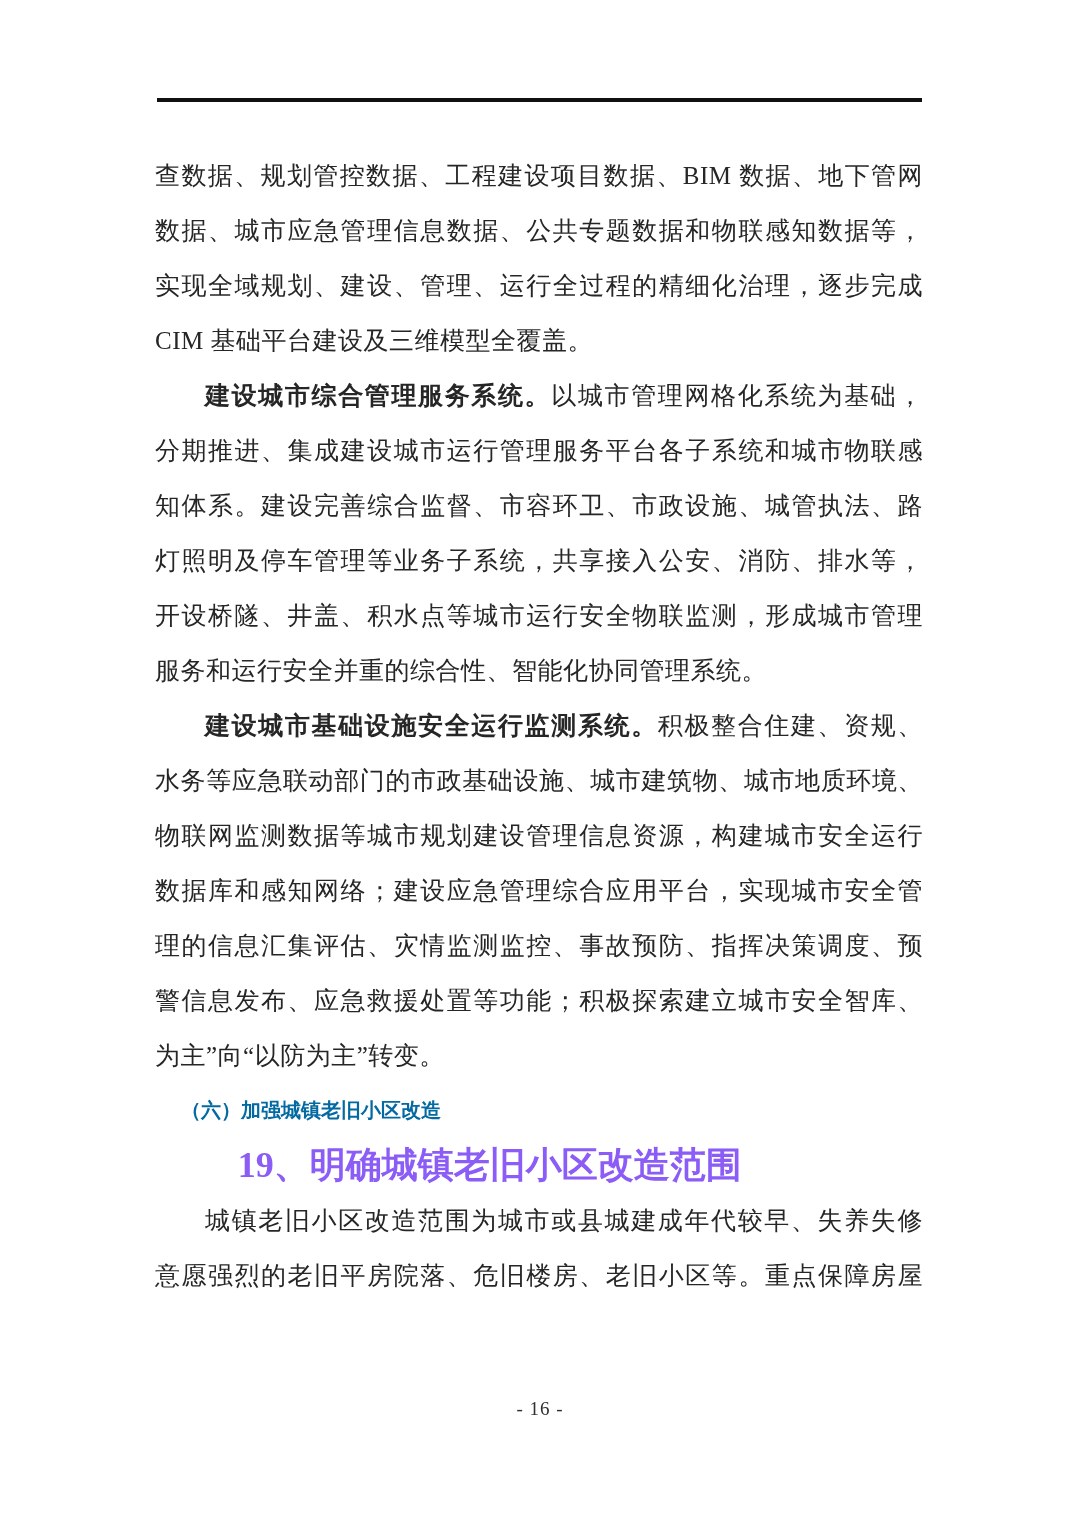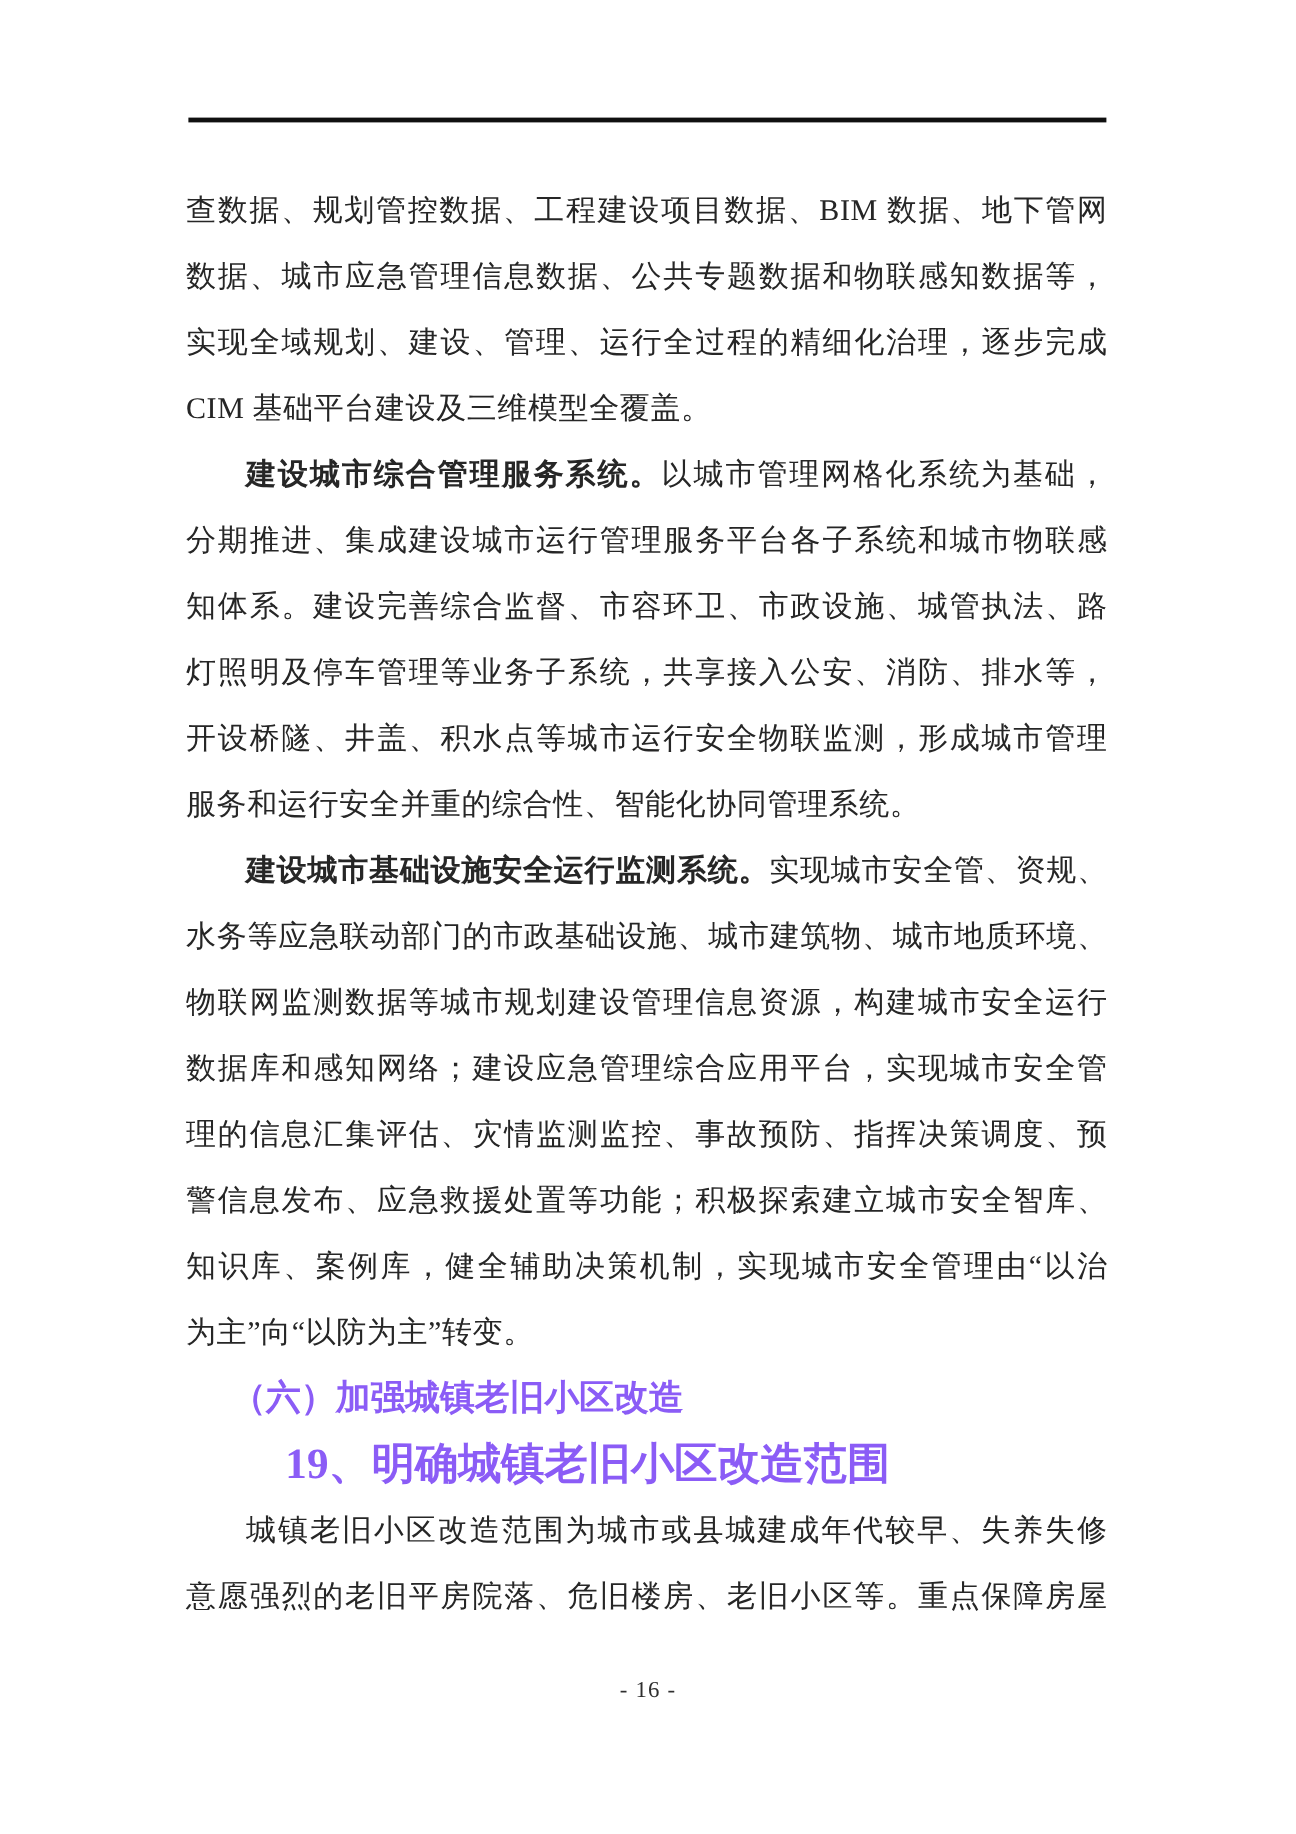--- a/index.html
+++ b/index.html
@@ -36,24 +36,24 @@
     white-space: nowrap;
     letter-spacing: 0.5px;
   }
   .line.last {
     text-align: right;
     text-align-last: left;
   }
   .line.indent { text-indent: 2em; }
   .bold { font-weight: bold; }
   .section-heading {
-    font-size: 29px;
+    font-size: 20px;
     font-weight: bold;
     line-height: 55px;
-    color: #8b5cf6;
+    color: #0369a1;
     text-indent: 1.3em;
     white-space: nowrap;
   }
   .item-heading {
     font-size: 36px;
     font-weight: bold;
     line-height: 55px;
     color: #8b5cf6;
     text-indent: 2.3em;
     white-space: nowrap;
@@ -88,27 +88,26 @@
     <div class="paragraph">
       <div class="line indent"><span class="bold">建设城市综合管理服务系统。</span><span>以城市管理网格化系统为基础，</span></div>
       <div class="line">分期推进、集成建设城市运行管理服务平台各子系统和城市物联感</div>
       <div class="line">知体系。建设完善综合监督、市容环卫、市政设施、城管执法、路</div>
       <div class="line">灯照明及停车管理等业务子系统，共享接入公安、消防、排水等，</div>
       <div class="line">开设桥隧、井盖、积水点等城市运行安全物联监测，形成城市管理</div>
       <div class="line last">服务和运行安全并重的综合性、智能化协同管理系统。</div>
     </div>
 
     <div class="paragraph">
-      <div class="line indent"><span class="bold">建设城市基础设施安全运行监测系统。</span><span>实现城市安全管、资规、</span></div>
+      <div class="line indent"><span class="bold">建设城市基础设施安全运行监测系统。</span><span>积极整合住建、资规、</span></div>
       <div class="line">水务等应急联动部门的市政基础设施、城市建筑物、城市地质环境、</div>
       <div class="line">物联网监测数据等城市规划建设管理信息资源，构建城市安全运行</div>
       <div class="line">数据库和感知网络；建设应急管理综合应用平台，实现城市安全管</div>
       <div class="line">理的信息汇集评估、灾情监测监控、事故预防、指挥决策调度、预</div>
       <div class="line">警信息发布、应急救援处置等功能；积极探索建立城市安全智库、</div>
-      <div class="line">知识库、案例库，健全辅助决策机制，实现城市安全管理由“以治</div>
       <div class="line last">为主”向“以防为主”转变。</div>
     </div>
 
     <div class="section-heading">（六）加强城镇老旧小区改造</div>
 
     <div class="item-heading">19、明确城镇老旧小区改造范围</div>
 
     <div class="paragraph">
       <div class="line indent">城镇老旧小区改造范围为城市或县城建成年代较早、失养失修</div>
       <div class="line">意愿强烈的老旧平房院落、危旧楼房、老旧小区等。重点保障房屋</div>

